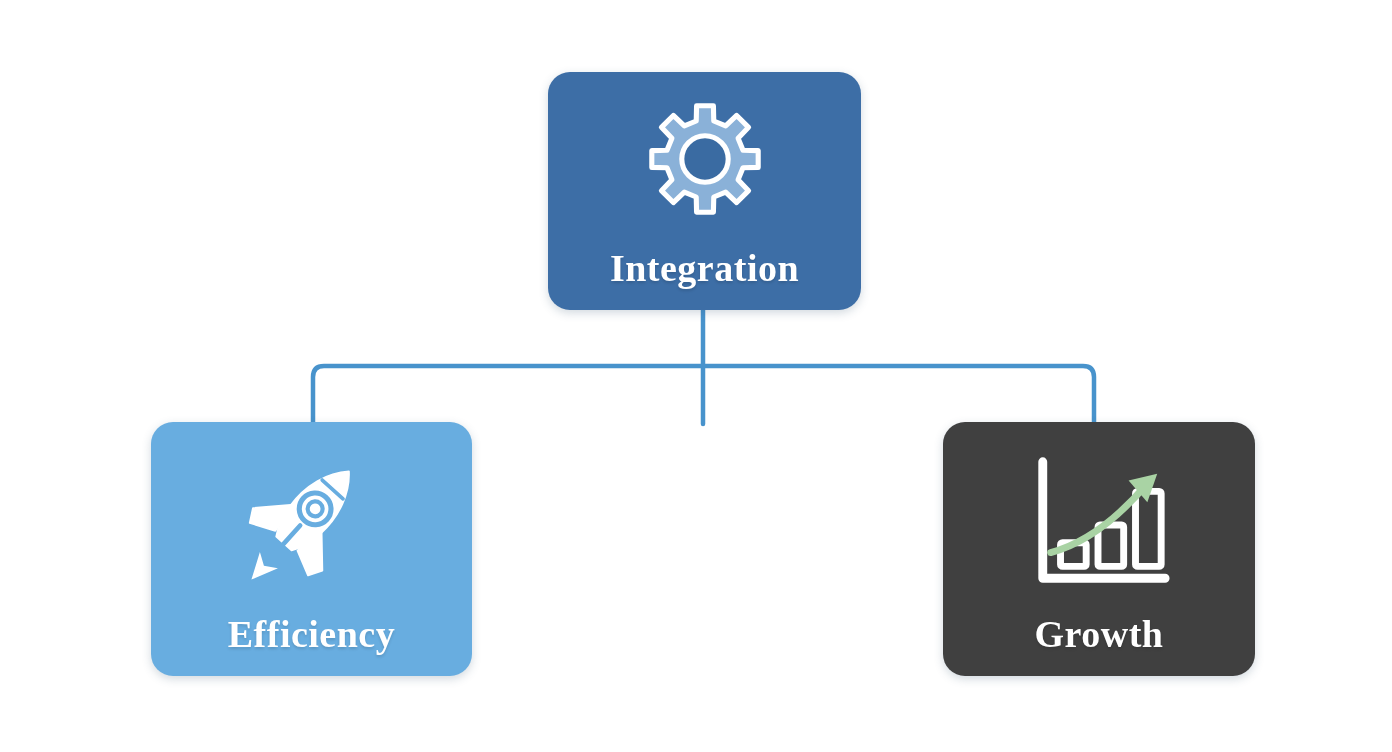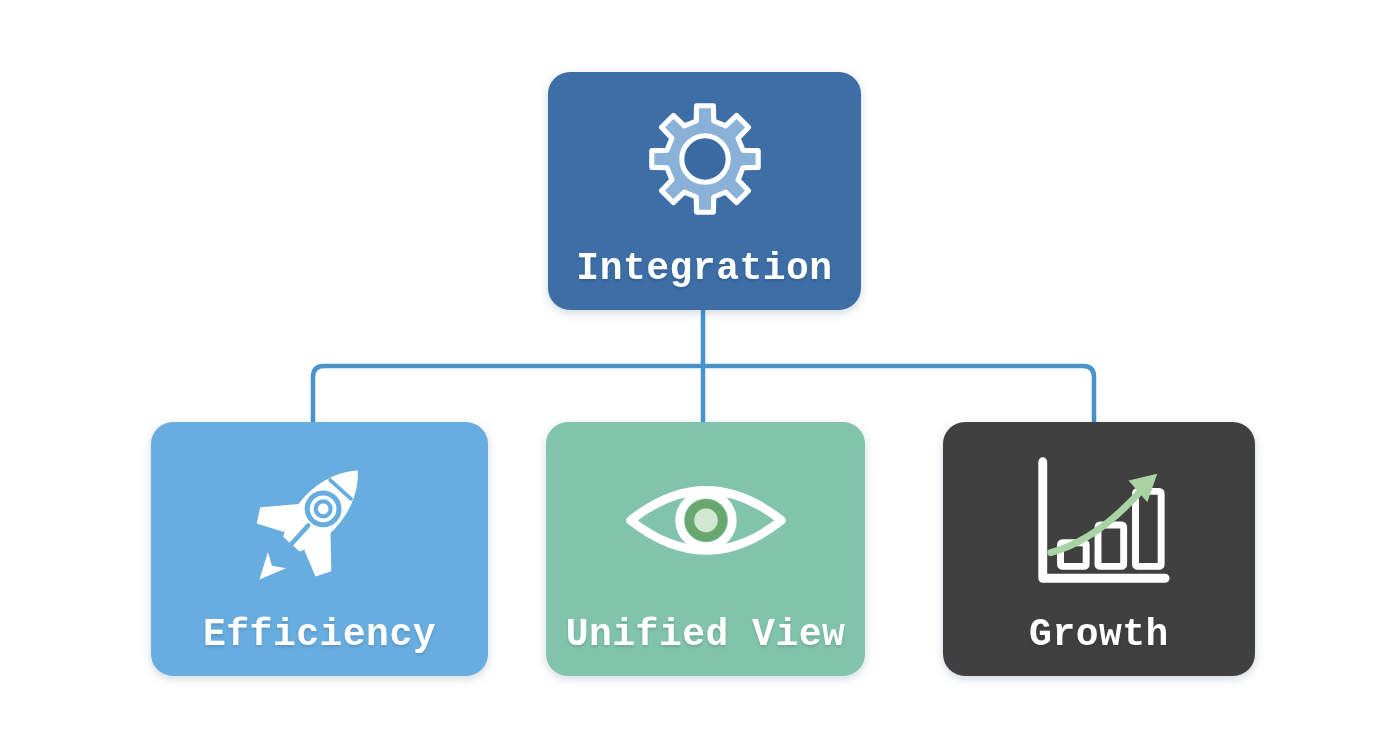--- a/index.html
+++ b/index.html
@@ -1,21 +1,21 @@
 <!DOCTYPE html>
 <html><head>
 <meta charset="utf-8">
 <style>
   html,body{margin:0;padding:0;background:#ffffff;}
   .canvas{
     position:relative;
     width:1392px;height:752px;
     background:#ffffff;
     overflow:hidden;
-    font-family:Liberation Mono, monospace;
+    font-family:Liberation Serif, serif;
   }
   .connectors{position:absolute;left:0;top:0;width:1392px;height:752px;}
   .conn{fill:none;stroke:#4893cc;stroke-width:4.5;stroke-linecap:round;}
 
   .node{
     position:absolute;
     border-radius:22px;
     box-shadow:0 3px 10px rgba(50,80,110,0.22);
   }
   .node .label{
@@ -25,21 +25,21 @@
     color:#ffffff;
     font-size:38px;
     font-weight:700;
     letter-spacing:0.5px;
     text-shadow:0 2px 3px rgba(0,0,0,0.14);
   }
   .node .icon{position:absolute;left:50%;transform:translateX(-50%);}
 
   .n-root{left:548px;top:72px;width:313px;height:238px;background:#3d6ea6;}
   .n-root .icon{top:22px;}
-  .n-eff{left:151px;top:422px;width:321px;height:254px;background:#68ade0;padding-left:16px;}
+  .n-eff{left:151px;top:422px;width:321px;height:254px;background:#68ade0;}
   .n-eff .icon{top:14px;}
   .n-view{left:546px;top:422px;width:319px;height:254px;background:#81c3ab;}
   .n-view .icon{top:44px;}
   .n-growth{left:943px;top:422px;width:312px;height:254px;background:#404040;}
   .n-growth .icon{top:26px;}
 </style>
 </head>
 <body>
 
 <div class="canvas">
@@ -78,29 +78,20 @@
         <circle cx="0" cy="-8" r="17" fill="#ffffff" stroke="#68ade0" stroke-width="5.5"></circle>
         <circle cx="0" cy="-8" r="8" fill="#ffffff" stroke="#68ade0" stroke-width="4.5"></circle>
 
         <path stroke="#68ade0" stroke-width="5" stroke-linecap="round" d="M0,16 L0,76"></path>
         <path fill="#ffffff" d="M-13,66 L0,94 L13,66 L0,74 Z"></path>
       </g>
     </svg>
     <div class="label">Efficiency</div>
   </div>
 
-  <div class="node n-view">
-    <svg class="icon" width="176" height="114" viewBox="0 0 200 130" xmlns="http://www.w3.org/2000/svg">
-      <path fill="none" stroke="#ffffff" stroke-width="10" stroke-linecap="round" stroke-linejoin="round" d="M14,62 Q100,-6 186,62 Q100,130 14,62 Z"></path>
-      <circle cx="100" cy="62" r="30" fill="none" stroke="#ffffff" stroke-width="10"></circle>
-      <circle cx="100" cy="62" r="24" fill="#68a86f"></circle>
-      <circle cx="100" cy="62" r="13.5" fill="#d2e7d0"></circle>
-    </svg>
-    <div class="label">Unified View</div>
-  </div>
 
   <div class="node n-growth">
     <svg class="icon" width="168" height="148" viewBox="0 0 170 150" xmlns="http://www.w3.org/2000/svg">
 
       <path fill="none" stroke="#ffffff" stroke-width="9" stroke-linecap="round" stroke-linejoin="round" d="M28,14 L28,132 L152,132"></path>
 
       <rect x="46" y="96" width="26" height="24" rx="2" fill="none" stroke="#ffffff" stroke-width="7"></rect>
       <rect x="84" y="78" width="26" height="42" rx="2" fill="none" stroke="#ffffff" stroke-width="7"></rect>
       <rect x="122" y="44" width="26" height="76" rx="2" fill="none" stroke="#ffffff" stroke-width="7"></rect>
 

